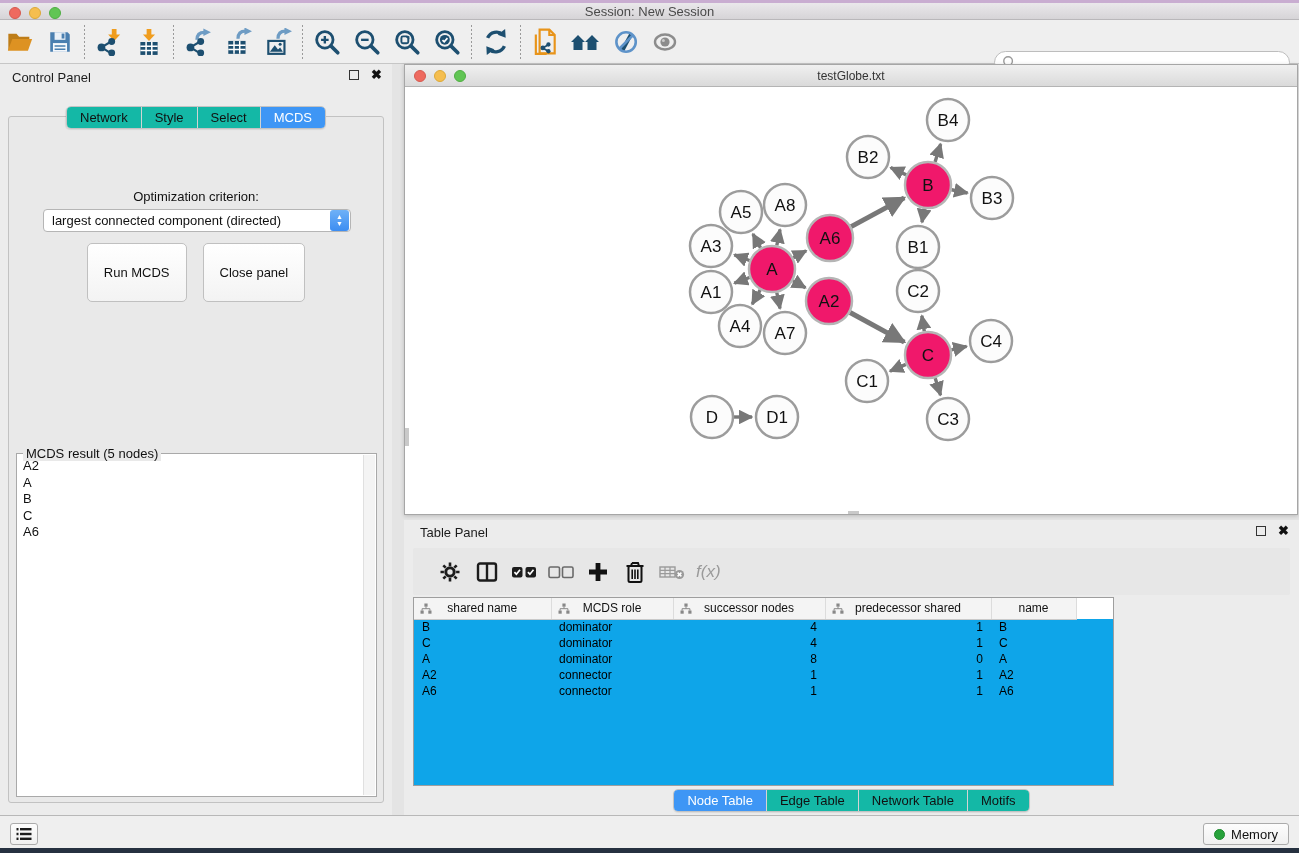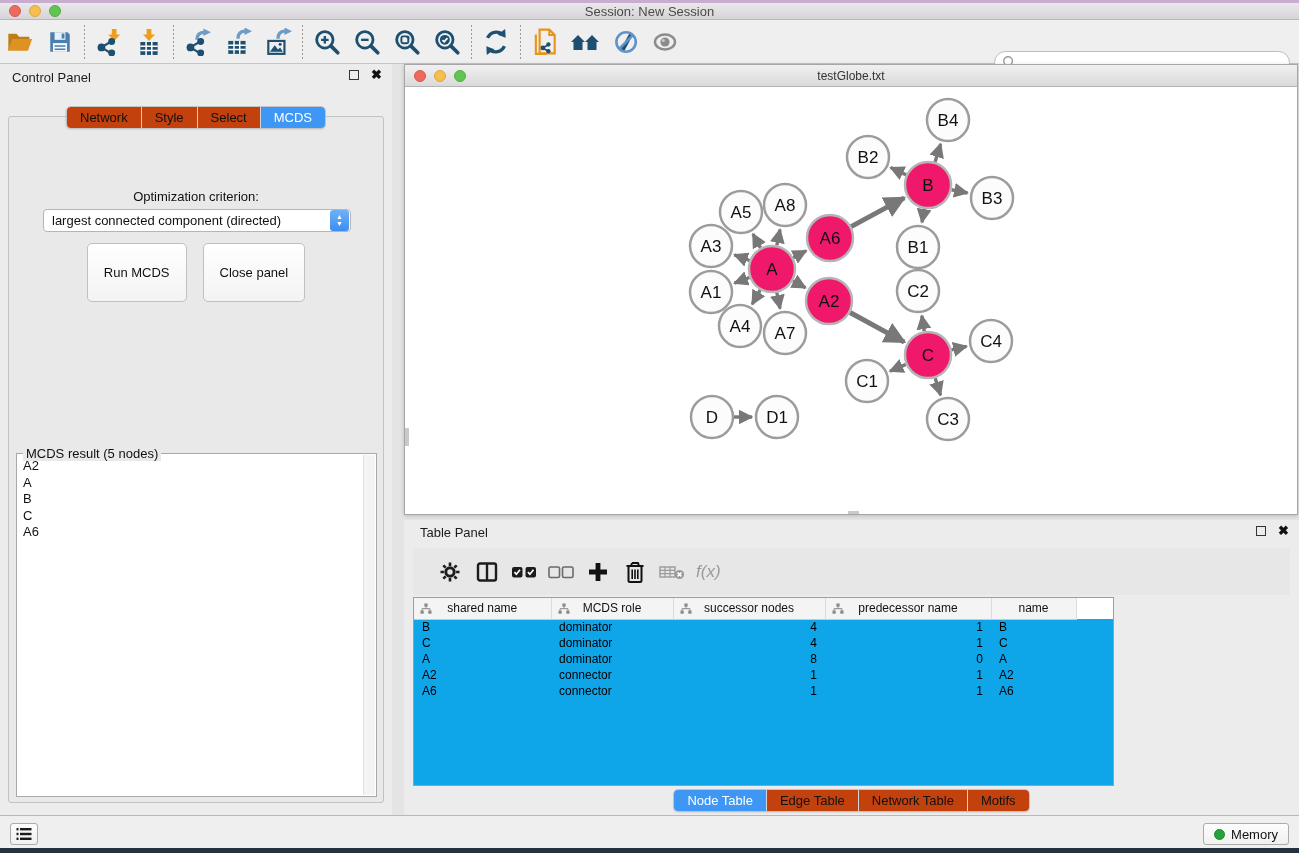--- a/index.html
+++ b/index.html
@@ -5,21 +5,21 @@
   * { margin:0; padding:0; box-sizing:border-box; }
   html,body { width:1299px; height:853px; overflow:hidden;
     font-family:"Liberation Sans", sans-serif; background:#E4E4E4; }
   .abs { position:absolute; }
   #app { position:relative; width:1299px; height:853px; }
 
   
   #desktop-top { left:0; top:0; width:1299px; height:3px; background:#C9ADD1; }
   #titlebar { left:0; top:3px; width:1299px; height:17px;
     background:linear-gradient(#EAE8EB,#D6D4D7); border-bottom:1px solid #B9B7BA;
-    display:flex; align-items:center; }
+    display:flex; align-items:flex-end; }
   .lights { display:flex; gap:8px; margin-left:9px; }
   .light { width:12px; height:12px; border-radius:50%; }
   .light.red { background:#EE6A5F; border:1px solid #D55A50; }
   .light.yellow { background:#F5BE4F; border:1px solid #DCA938; }
   .light.green { background:#61C554; border:1px solid #4FAE43; }
   #win-title { position:absolute; left:0; right:0; text-align:center;
     font-size:13px; color:#4a4a4a; }
 
   
   #toolbar { left:0; top:20px; width:1299px; height:44px; background:#EFEFEF;
@@ -41,21 +41,21 @@
   #cp-header { position:relative; height:26px; display:flex; align-items:center; }
   #cp-title { font-size:13px; color:#1c1c1c; margin-left:12px; }
   .panel-icons { position:absolute; right:10px; top:6px; display:flex; gap:12px; align-items:center; }
   .float-box { width:10px; height:10px; border:1.6px solid #333; }
   .close-x { font-size:13px; font-weight:bold; color:#111; line-height:10px; }
   #cp-content { position:absolute; left:8px; top:52px; width:376px; height:687px;
     background:#E9E9E9; border:1px solid #C2C2C2; border-radius:3px; }
   .seg-tabs { position:absolute; left:50%; transform:translateX(-50%); top:-11px;
     display:flex; border:1px solid #C3C3C3; border-radius:5px; overflow:hidden;
     background:#fff; box-shadow:0 1px 1px rgba(0,0,0,.08); }
-  .seg { padding:3px 13px; font-size:13px; color:#111; background:#c2410c;
+  .seg { padding:3px 13px; font-size:13px; color:#111; background:#14b8a6;
     border-right:1px solid #D4D4D4; white-space:nowrap; }
   .seg:last-child { border-right:none; }
   .seg.sel { background:#3E96F5; color:#fff; }
   #opt-label { position:absolute; top:72px; width:100%; text-align:center;
     font-size:13px; color:#111; }
   #opt-select { position:absolute; left:34px; top:92px; width:308px; height:23px;
     background:#fff; border:1px solid #B5B5B5; border-radius:4px;
     display:flex; align-items:center; font-size:13px; color:#111; }
   #opt-select .val { flex:1; padding-left:8px; white-space:nowrap; overflow:hidden; }
   .combo-btn { width:19px; height:21px; margin-right:1px; border-radius:3px;
@@ -529,21 +529,21 @@
                 <span>successor nodes</span></th>
               <th>
                 <svg class="hier" width="12" height="12" viewBox="0 0 12 12">
                     <g fill="#888">
                       <rect x="4.4" y="0.5" width="3.2" height="3.2"></rect>
                       <rect x="0.5" y="7.5" width="3.2" height="3.2"></rect>
                       <rect x="8.3" y="7.5" width="3.2" height="3.2"></rect>
                     </g>
                     <path d="M6 3.7 v2 M2.1 7.5 v-1.8 h7.8 v1.8" stroke="#888" stroke-width="1" fill="none"></path>
                   </svg>
-                <span>predecessor name</span></th>
+                <span>predecessor shared</span></th>
               <th><span>name</span></th>
               <th class="nohdr"></th>
             </tr>
           </thead>
           <tbody id="table-body">
               <tr>
                 <td class="l">B</td>
                 <td class="l">dominator</td>
                 <td class="r">4</td>
                 <td class="r">1</td>

